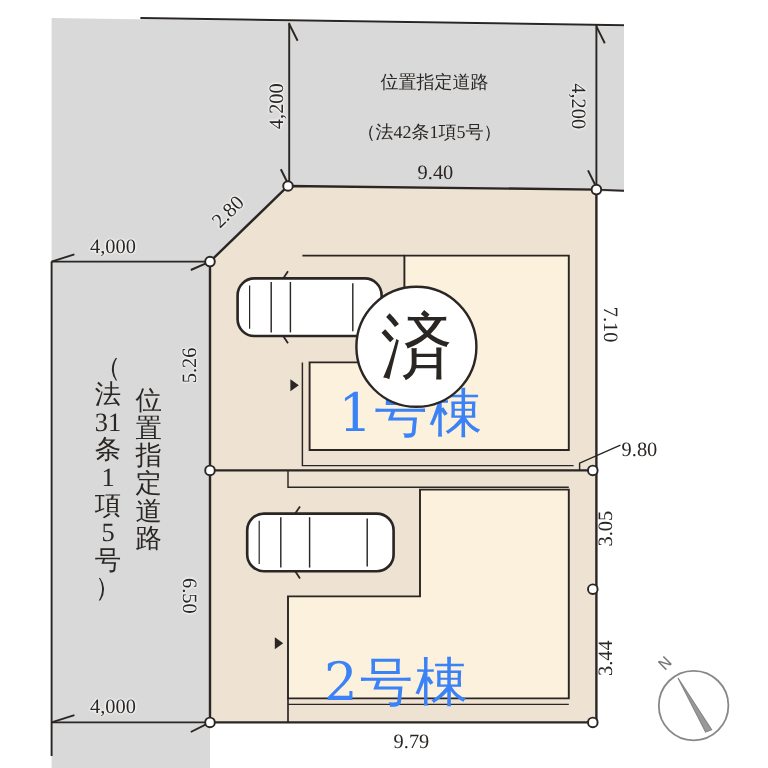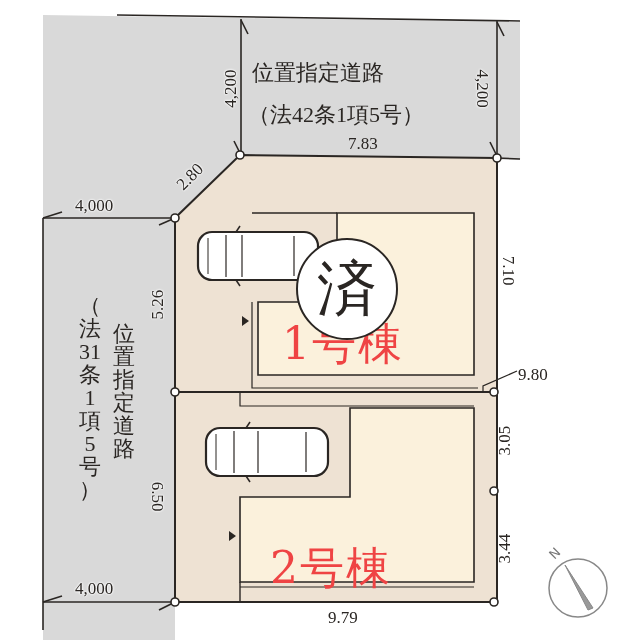--- a/index.html
+++ b/index.html
@@ -2,23 +2,23 @@
 <html><head>
 <meta charset="utf-8">
 <style>
   html,body{margin:0;padding:0;background:#ffffff;}
   body{width:640px;height:640px;overflow:hidden;position:relative;font-family:"DejaVu Serif","Liberation Serif",serif;}
   #plan{position:absolute;left:0;top:0;width:640px;height:640px;}
   .lbl{position:absolute;color:#2a2623;font-family:"Liberation Serif","DejaVu Serif",serif;white-space:nowrap;line-height:1;}
   .dim{font-size:17px;}
   .halo{text-shadow:0 0 2px #fff,0 0 2px #fff,0 0 3px #fff;}
   .rot-90{transform:rotate(90deg);transform-origin:center center;}
-  .road-title{font-size:22px;text-align:left;}
+  .road-title{font-size:15px;text-align:center;}
   .vtext{position:absolute;display:flex;flex-direction:column;align-items:center;font-size:22px;line-height:23px;color:#2a2623;font-family:"Liberation Serif","DejaVu Serif",serif;}
-  .bldg-label{position:absolute;font-size:44px;color:#ef4444;font-family:"DejaVu Serif","Liberation Serif",serif;letter-spacing:2px;}
+  .bldg-label{position:absolute;font-size:44px;color:#3b82f6;font-family:"DejaVu Serif","Liberation Serif",serif;letter-spacing:2px;}
   .sold{position:absolute;left:296px;top:238px;width:102px;height:102px;border-radius:50%;background:#ffffff;border:2px solid #2a2623;display:flex;align-items:center;justify-content:center;font-size:60px;color:#2a2623;font-family:"DejaVu Sans","Liberation Sans",sans-serif;box-sizing:border-box;}
 </style>
 </head>
 <body>
 
 <svg id="plan" viewBox="0 0 640 640" xmlns="http://www.w3.org/2000/svg">
 
   <g>
     <path d="M43 15 L520 22 L520 160 L240 156 L175 218 L175 640 L43 640 Z" fill="#d9d9d9"></path>
   </g>
@@ -93,21 +93,21 @@
     <circle cx="578" cy="588" r="29" fill="none" stroke="#888" stroke-width="1.5"></circle>
     <path d="M565 565 L593 608 L588 610 Z" fill="#999" stroke="#888" stroke-width="1"></path>
   </g>
 </svg>
 
 <div class="lbl road-title" style="left:252px;top:62px;width:220px;">位置指定道路</div>
 <div class="lbl road-title" style="left:248px;top:104px;width:220px;">（法42条1項5号）</div>
 <div class="lbl dim halo rot-90" style="left:200px;top:80px;width:60px;text-align:center;transform:rotate(-90deg);">4,200</div>
 <div class="lbl dim halo" style="left:452px;top:80px;width:60px;text-align:center;transform:rotate(90deg);">4,200</div>
 
-<div class="lbl dim" style="left:348px;top:135px;">7.83</div>
+<div class="lbl dim" style="left:348px;top:135px;">9.40</div>
 <div class="lbl dim halo" style="left:175px;top:168px;transform:rotate(-45deg);">2.80</div>
 <div class="lbl dim halo" style="left:75px;top:197px;">4,000</div>
 <div class="lbl dim halo" style="left:75px;top:580px;">4,000</div>
 <div class="lbl dim halo" style="left:143px;top:296px;transform:rotate(-90deg);">5.26</div>
 <div class="lbl dim halo" style="left:143px;top:488px;transform:rotate(90deg);">6.50</div>
 <div class="lbl dim" style="left:494px;top:262px;transform:rotate(90deg);">7.10</div>
 <div class="lbl dim" style="left:518px;top:366px;">9.80</div>
 <div class="lbl dim" style="left:490px;top:432px;transform:rotate(-90deg);">3.05</div>
 <div class="lbl dim" style="left:490px;top:540px;transform:rotate(-90deg);">3.44</div>
 <div class="lbl dim" style="left:328px;top:609px;">9.79</div>

